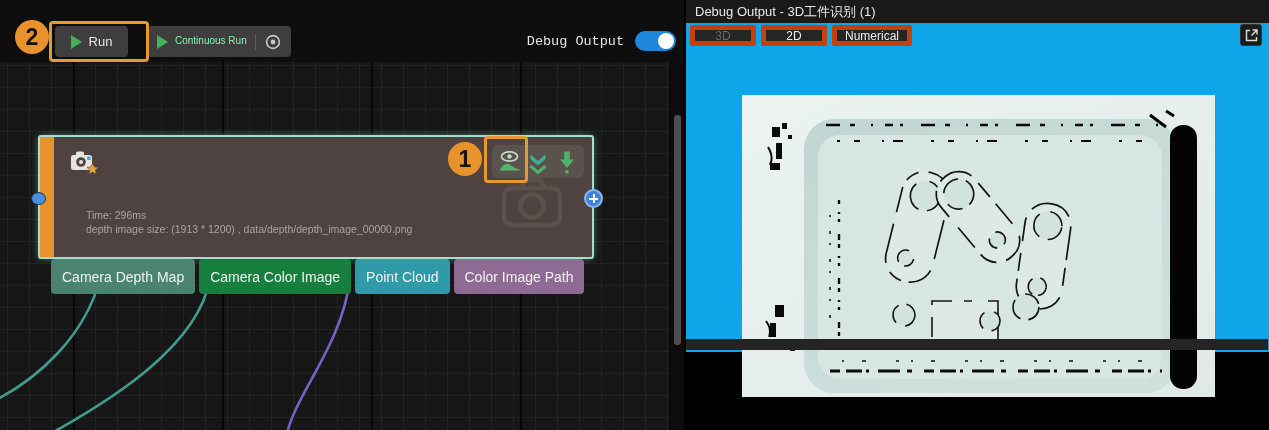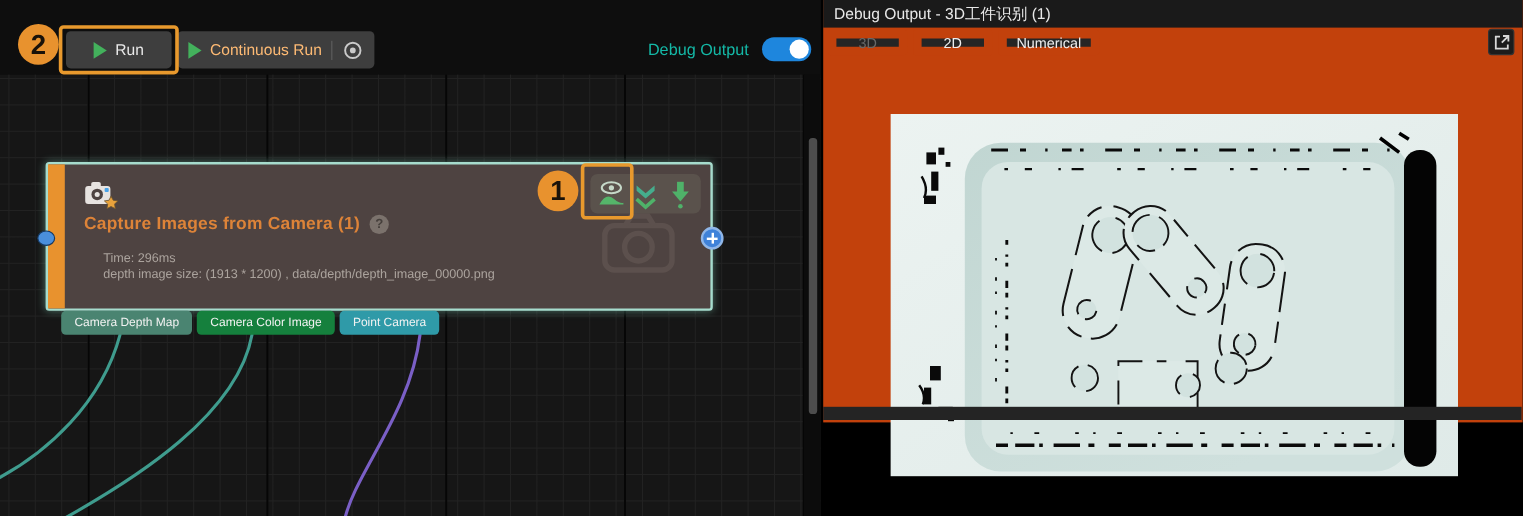--- a/index.html
+++ b/index.html
@@ -24,31 +24,31 @@
   
   .toolbar { position:absolute; left:0; top:0; width:684px; height:62px; background:#0e0e0e; }
   .step-badge { position:absolute; display:flex; align-items:center; justify-content:center;
     width:34px; height:34px; border-radius:50%; background:#e8922e; color:#1a1209;
     font-size:23px; font-weight:bold; z-index:30; }
   .badge-run { left:15px; top:20px; }
   .hl-box { position:absolute; border:3px solid #e8992d; border-radius:4px; z-index:25; }
   .hl-box.run-box { left:49px; top:21px; width:100px; height:41px; }
   .btn { display:inline-flex; align-items:center; gap:7px; background:#3e3e3e; color:#e9e9e9;
     border:none; border-radius:4px; height:31px; padding:0 13px; font-size:13px; cursor:pointer; }
-  .btn-run { position:absolute; left:55px; top:26px; width:88px; justify-content:center;align-items:center; }
+  .btn-run { position:absolute; left:55px; top:26px; width:73px; justify-content:center;align-items:center; }
   .btn-group { position:absolute; left:148px; top:26px; display:flex; align-items:center;
     background:#3e3e3e; border-radius:4px; height:31px; padding:0 9px; gap:8px; }
-  .btn-plain { display:flex; align-items:center; gap:7px; background:none; border:none;
-    color:#fdba74; font-size:13px; cursor:pointer; }
+  .btn-plain { display:flex; gap:7px; background:none; border:none;
+    color:#86efac; font-size:10px; cursor:pointer; }
   .play-tri { width:0; height:0; border-left:11px solid #43b15c; border-top:7px solid transparent;
     border-bottom:7px solid transparent; }
   .v-div { width:1px; height:16px; background:#5d5d5d; }
   .gear-btn { background:none; border:none; cursor:pointer; display:flex; align-items:center; }
   .debug-toggle-wrap { position:absolute; right:8px; top:31px; display:flex; align-items:center; gap:11px; }
-  .debug-label { color:#14b8a6; font-size:13.5px; }
+  .debug-label { color:#e5e5e5; font-size:13.5px;font-family:Liberation Mono, monospace; }
   .switch { position:relative; width:41px; height:20px; border-radius:10px; background:#1e86dd; cursor:pointer; }
   .switch .knob { position:absolute; right:2px; top:2px; width:16px; height:16px; border-radius:50%; background:#fff; }
 
   
   .node { position:absolute; left:38px; top:135px; width:556px; height:124px;
     background:#4e4341; border:2px solid #a6dccd; border-radius:3px;
     box-shadow:0 0 7px rgba(140,220,195,.45); z-index:10; }
   .node-bar { position:absolute; left:0; top:0; width:14px; height:100%; background:#e8922e; }
   .node-cam { position:absolute; left:30px; top:11px; }
   .node-title-row { position:absolute; left:30px; top:42px; display:flex; align-items:center; gap:8px; }
@@ -65,33 +65,33 @@
   .port-in { position:absolute; left:-9px; top:55px; width:15px; height:13px; border-radius:50%;
     background:#4a8fdc; border:1px solid #173a63; cursor:pointer; }
   .port-add { position:absolute; right:-11px; top:52px; width:19px; height:19px; border-radius:50%;
     background:#3f82d9; border:2px solid #8fb6e8; cursor:pointer; }
   .port-add::before, .port-add::after { content:""; position:absolute; background:#fff; }
   .port-add::before { left:3px; top:6.5px; width:9px; height:2px; }
   .port-add::after { left:6.5px; top:3px; width:2px; height:9px; }
 
   
   .tags { position:absolute; left:51px; top:259px; display:flex; gap:4px; z-index:12; }
-  .tag { height:20px; display:flex; align-items:center; padding:0 11px; color:#f2f2f2;
-    font-size:10px; border-radius:0 0 5px 5px; border-radius:4px; cursor:pointer; white-space:nowrap; }
+  .tag { height:35px; display:flex; align-items:center; padding:0 11px; color:#f2f2f2;
+    font-size:14px; border-radius:0 0 5px 5px; border-radius:4px; cursor:pointer; white-space:nowrap; }
 
   
   .scroll-track { position:absolute; right:0; top:62px; width:14px; height:368px; background:#0c0c0c; }
   .scroll-thumb { position:absolute; right:3px; top:53px; width:7px; height:230px; background:#4d4d4d; border-radius:3px; cursor:pointer; }
 
   
-  .right-panel { position:absolute; left:686px; top:0; width:583px; height:352px; background:#c2410c; }
+  .right-panel { position:absolute; left:686px; top:0; width:583px; height:352px; background:#0ea5e9; }
   .rp-titlebar { position:absolute; left:0; top:0; width:100%; height:23px; background:#1a1a1a;
     color:#e8e8e8; font-size:13px; line-height:23px; padding-left:9px; }
   .rp-tabs { position:absolute; left:4px; top:25px; display:flex; gap:5px; }
-  .rp-tab { min-width:66px; height:21px; background:#252525; border:7px solid #c2410c; border-radius:2px;
+  .rp-tab { min-width:66px; height:21px; background:#252525; border:5px solid #c2410c; border-radius:2px;
     color:#ededed; font-size:12px; display:flex; align-items:center; justify-content:center;
     padding:0 8px; cursor:pointer; }
   .rp-tab.dim { color:#686868; }
   .ext-btn { position:absolute; right:7px; top:24px; width:22px; height:22px; background:#1c1c1c;
     border:1px solid #333; border-radius:3px; display:flex; align-items:center; justify-content:center; cursor:pointer; }
   .depth-view { position:absolute; left:56px; top:95px; width:473px; height:302px; }
   .rp-bottombar { position:absolute; left:0; bottom:2px; width:582px; height:11px; background:#242424; }
 </style>
 </head>
 <body>
@@ -140,24 +140,20 @@
 
       <svg class="node-cam" width="30" height="28" viewBox="0 0 30 28">
         <rect x="1" y="7" width="21" height="15" rx="2.5" fill="#e7e3e0"></rect>
         <rect x="6" y="3.6" width="8" height="5" rx="1.6" fill="#e7e3e0"></rect>
         <circle cx="11" cy="14" r="4.8" fill="#4e4341"></circle>
         <circle cx="11" cy="14" r="2.1" fill="#e7e3e0"></circle>
         <rect x="17.2" y="8.6" width="3.4" height="3.4" rx="0.8" fill="#4aa3e8"></rect>
         <path d="M22.5 15.5 l1.9 3.4 3.8.5 -2.7 2.7.6 3.8 -3.6-1.8 -3.4 1.8.7-3.8 -2.8-2.7 3.8-.5z" fill="#e8a23c" stroke="#6b532f" stroke-width="0.7"></path>
       </svg>
 
-      <div class="node-title-row">
-        <span class="node-title">Capture Images from Camera (1)</span>
-        <span class="help-badge">?</span>
-      </div>
 
       <div class="node-desc">
         <div>Time: 296ms</div>
         <div>depth image size: (1913 * 1200) , data/depth/depth_image_00000.png</div>
       </div>
 
       <svg class="node-watermark" width="64" height="54" viewBox="0 0 64 54">
         <rect x="4" y="13" width="56" height="37" rx="8" fill="none" stroke="#6a5e59" stroke-width="4.5"></rect>
         <path d="M21 13 l5 -8 h14 l5 8" fill="none" stroke="#6a5e59" stroke-width="4.5"></path>
         <circle cx="32" cy="31" r="11.5" fill="none" stroke="#6a5e59" stroke-width="4.5"></circle>
@@ -188,21 +184,22 @@
       <div class="hl-box eye-box"></div>
       <div class="step-badge badge-eye">1</div>
 
       <div class="port-in"></div>
       <div class="port-add"></div>
     </div>
 
     <div class="tags">
       <span class="tag" style="background-color: rgb(74, 132, 113);">Camera Depth Map</span>
       <span class="tag" style="background-color: #15803d;">Camera Color Image</span>
-      <span class="tag" style="background-color: rgb(47, 154, 168);">Point Camera</span>
+      <span class="tag" style="background-color: rgb(47, 154, 168);">Point Cloud</span>
+      <span class="tag" style="background-color: rgb(142, 107, 147);">Color Image Path</span>
     </div>
 
     <div class="scroll-track">
       <div class="scroll-thumb"></div>
     </div>
   </div>
 
   <div class="right-panel">
     <div class="rp-titlebar">Debug Output - 3D工件识别 (1)</div>
 

